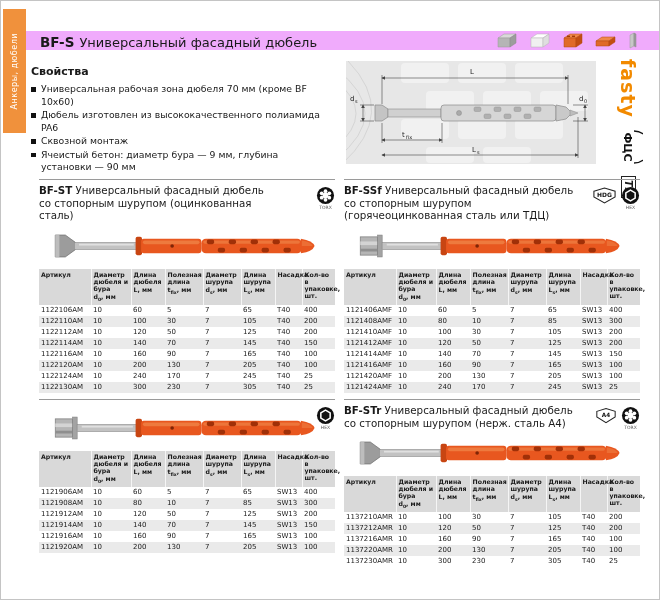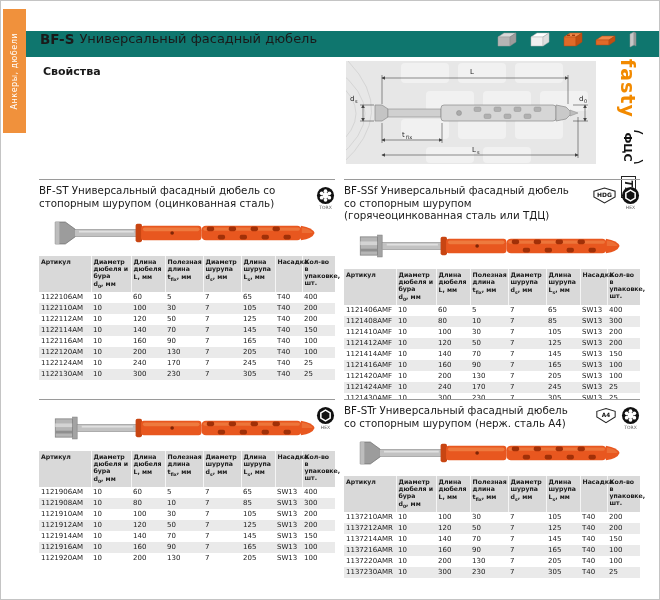--- a/index.html
+++ b/index.html
@@ -4,46 +4,46 @@
 <style>
   *{margin:0;padding:0;box-sizing:border-box}
   html,body{background:#fff}
   .page{position:relative;width:660px;height:600px;background:#fff;border:1px solid #c4c4c4;
         font-family:"DejaVu Sans","Liberation Sans",sans-serif;color:#1a1a1a;overflow:hidden}
   
   .side-tab{position:absolute;left:2px;top:8px;width:23px;height:124px;background:#f0913c;
             display:flex;align-items:center;justify-content:center}
   .side-tab span{writing-mode:vertical-rl;transform:rotate(180deg);color:#fff;font-size:8px;letter-spacing:.5px;white-space:nowrap}
   
-  .header-bar{position:absolute;left:25px;top:30px;right:0;height:26px;background:#0f766e;
-              display:flex;align-items:flex-start;padding:0 14px}
+  .header-bar{position:absolute;left:25px;top:30px;right:0;height:19px;background:#f0abfc;
+              display:flex;align-items:flex-end;padding:0 14px}
   .header-bar .code{font-weight:bold;font-size:13.5px;margin-right:5px}
   .header-bar .title{font-size:13px}
   .materials{margin-left:auto;display:flex;gap:11px;align-items:center;padding-right:6px}
   .materials svg{display:block}
   
-  .props{position:absolute;left:42px;top:64px;width:300px}
+  .props{position:absolute;left:30px;top:64px;width:300px}
   .props h3{font-size:11px;margin-bottom:5px}
   .props li{list-style:none;position:relative;font-size:9.3px;line-height:12.5px;padding-left:10px;margin-bottom:1px}
   .props li::before{content:"";position:absolute;left:0;top:4px;width:4.5px;height:4.5px;background:#111}
   
   .diagram{position:absolute;left:345px;top:60px;width:250px;height:103px}
   .diagram svg{display:block}
   .dim{font-size:7px;fill:#222}
   .dimsub{font-size:5px;fill:#222}
   
   .brandcol{position:absolute;right:2px;top:58px;width:58px;display:flex;flex-direction:column;align-items:center;gap:10px}
   .fasty{writing-mode:vertical-rl;font-size:19px;font-weight:bold;color:#f28a00;letter-spacing:1px}
   .tu-box{writing-mode:vertical-rl;border:1.5px solid #222;font-size:10px;font-weight:bold;font-style:italic;padding:3px 1px;line-height:11px}
   
   .grid{position:absolute;left:38px;top:178px;width:601px;display:grid;
         grid-template-columns:296px 296px;column-gap:9px;grid-template-rows:220px auto}
   .product{position:relative;border-top:1px solid #9a9a9a;padding-top:4px}
   .ptitle{font-size:10.3px;line-height:12.5px;padding-right:58px}
-  .ptitle b{font-weight:normal}
+  .ptitle b{font-weight:bold}
   .pbadges{position:absolute;top:6px;right:0;display:flex;gap:4px;align-items:flex-start}
   .badge{display:flex;flex-direction:column;align-items:center}
   .badge .cap{font-size:4.5px;color:#555;margin-top:1px;line-height:4.5px}
   .pimg{display:block;width:290px;height:42px;margin:3px 0 2px}
   table{border-collapse:collapse;width:100%;table-layout:fixed}
   th{background:#d9d9d9;font-size:6.2px;line-height:7px;text-align:left;vertical-align:top;
      padding:2px 2px;font-weight:bold}
   th + th{border-left:1px solid #f5f5f5}
   .hs{margin-top:1px}
   .hs sub{font-size:4.5px}
@@ -150,20 +150,26 @@
       </svg>
       <svg width="12" height="18" viewBox="0 0 12 18">
         <polygon points="3,3 7,1 7,14 3,16" fill="#c7c7c7" stroke="#999" stroke-width="0.5"></polygon>
         <polygon points="7,1 9,2 9,15 7,14" fill="#9c9c9c" stroke="#888" stroke-width="0.5"></polygon>
       </svg>
     </div>
   </div>
 
   <div class="props">
     <h3>Свойства</h3>
+    <ul>
+      <li>Универсальная рабочая зона дюбеля 70 мм (кроме BF 10х60)</li>
+      <li>Дюбель изготовлен из высококачественного полиамида PA6</li>
+      <li>Сквозной монтаж</li>
+      <li>Ячеистый бетон: диаметр бура — 9 мм, глубина установки — 90 мм</li>
+    </ul>
   </div>
 
   <div class="diagram">
     <svg width="250" height="103" viewBox="0 0 250 103">
       <rect x="0" y="0" width="250" height="103" fill="#e7e7e7"></rect>
       <g fill="#f1f1f1">
         <rect x="55" y="2" width="48" height="20" rx="4"></rect>
           <rect x="112" y="2" width="48" height="20" rx="4"></rect>
           <rect x="169" y="2" width="48" height="20" rx="4"></rect>
         <rect x="80" y="30" width="48" height="20" rx="4"></rect>
@@ -521,30 +527,20 @@
             <tr>
               <td>1121424AMF</td>
               <td>10</td>
               <td>240</td>
               <td>170</td>
               <td>7</td>
               <td>245</td>
               <td>SW13</td>
               <td>25</td>
             </tr>
-            <tr>
-              <td>1121430AMF</td>
-              <td>10</td>
-              <td>300</td>
-              <td>230</td>
-              <td>7</td>
-              <td>305</td>
-              <td>SW13</td>
-              <td>25</td>
-            </tr>
           </tbody>
       </table>
     </section>
 
     <section class="product">
       <div class="pbadges">
         <div class="badge">
           <svg width="19" height="19" viewBox="0 0 20 20">
               <use href="#hex-glyph"></use>
             </svg>
@@ -611,30 +607,20 @@
             </tr>
             <tr>
               <td>1121908AM</td>
               <td>10</td>
               <td>80</td>
               <td>10</td>
               <td>7</td>
               <td>85</td>
               <td>SW13</td>
               <td>300</td>
-            </tr>
-            <tr>
-              <td>1121910AM</td>
-              <td>10</td>
-              <td>100</td>
-              <td>30</td>
-              <td>7</td>
-              <td>105</td>
-              <td>SW13</td>
-              <td>200</td>
             </tr>
             <tr>
               <td>1121912AM</td>
               <td>10</td>
               <td>120</td>
               <td>50</td>
               <td>7</td>
               <td>125</td>
               <td>SW13</td>
               <td>200</td>
@@ -754,30 +740,20 @@
               <td>1137212AMR</td>
               <td>10</td>
               <td>120</td>
               <td>50</td>
               <td>7</td>
               <td>125</td>
               <td>T40</td>
               <td>200</td>
             </tr>
             <tr>
-              <td>1137214AMR</td>
-              <td>10</td>
-              <td>140</td>
-              <td>70</td>
-              <td>7</td>
-              <td>145</td>
-              <td>T40</td>
-              <td>150</td>
-            </tr>
-            <tr>
               <td>1137216AMR</td>
               <td>10</td>
               <td>160</td>
               <td>90</td>
               <td>7</td>
               <td>165</td>
               <td>T40</td>
               <td>100</td>
             </tr>
             <tr>

